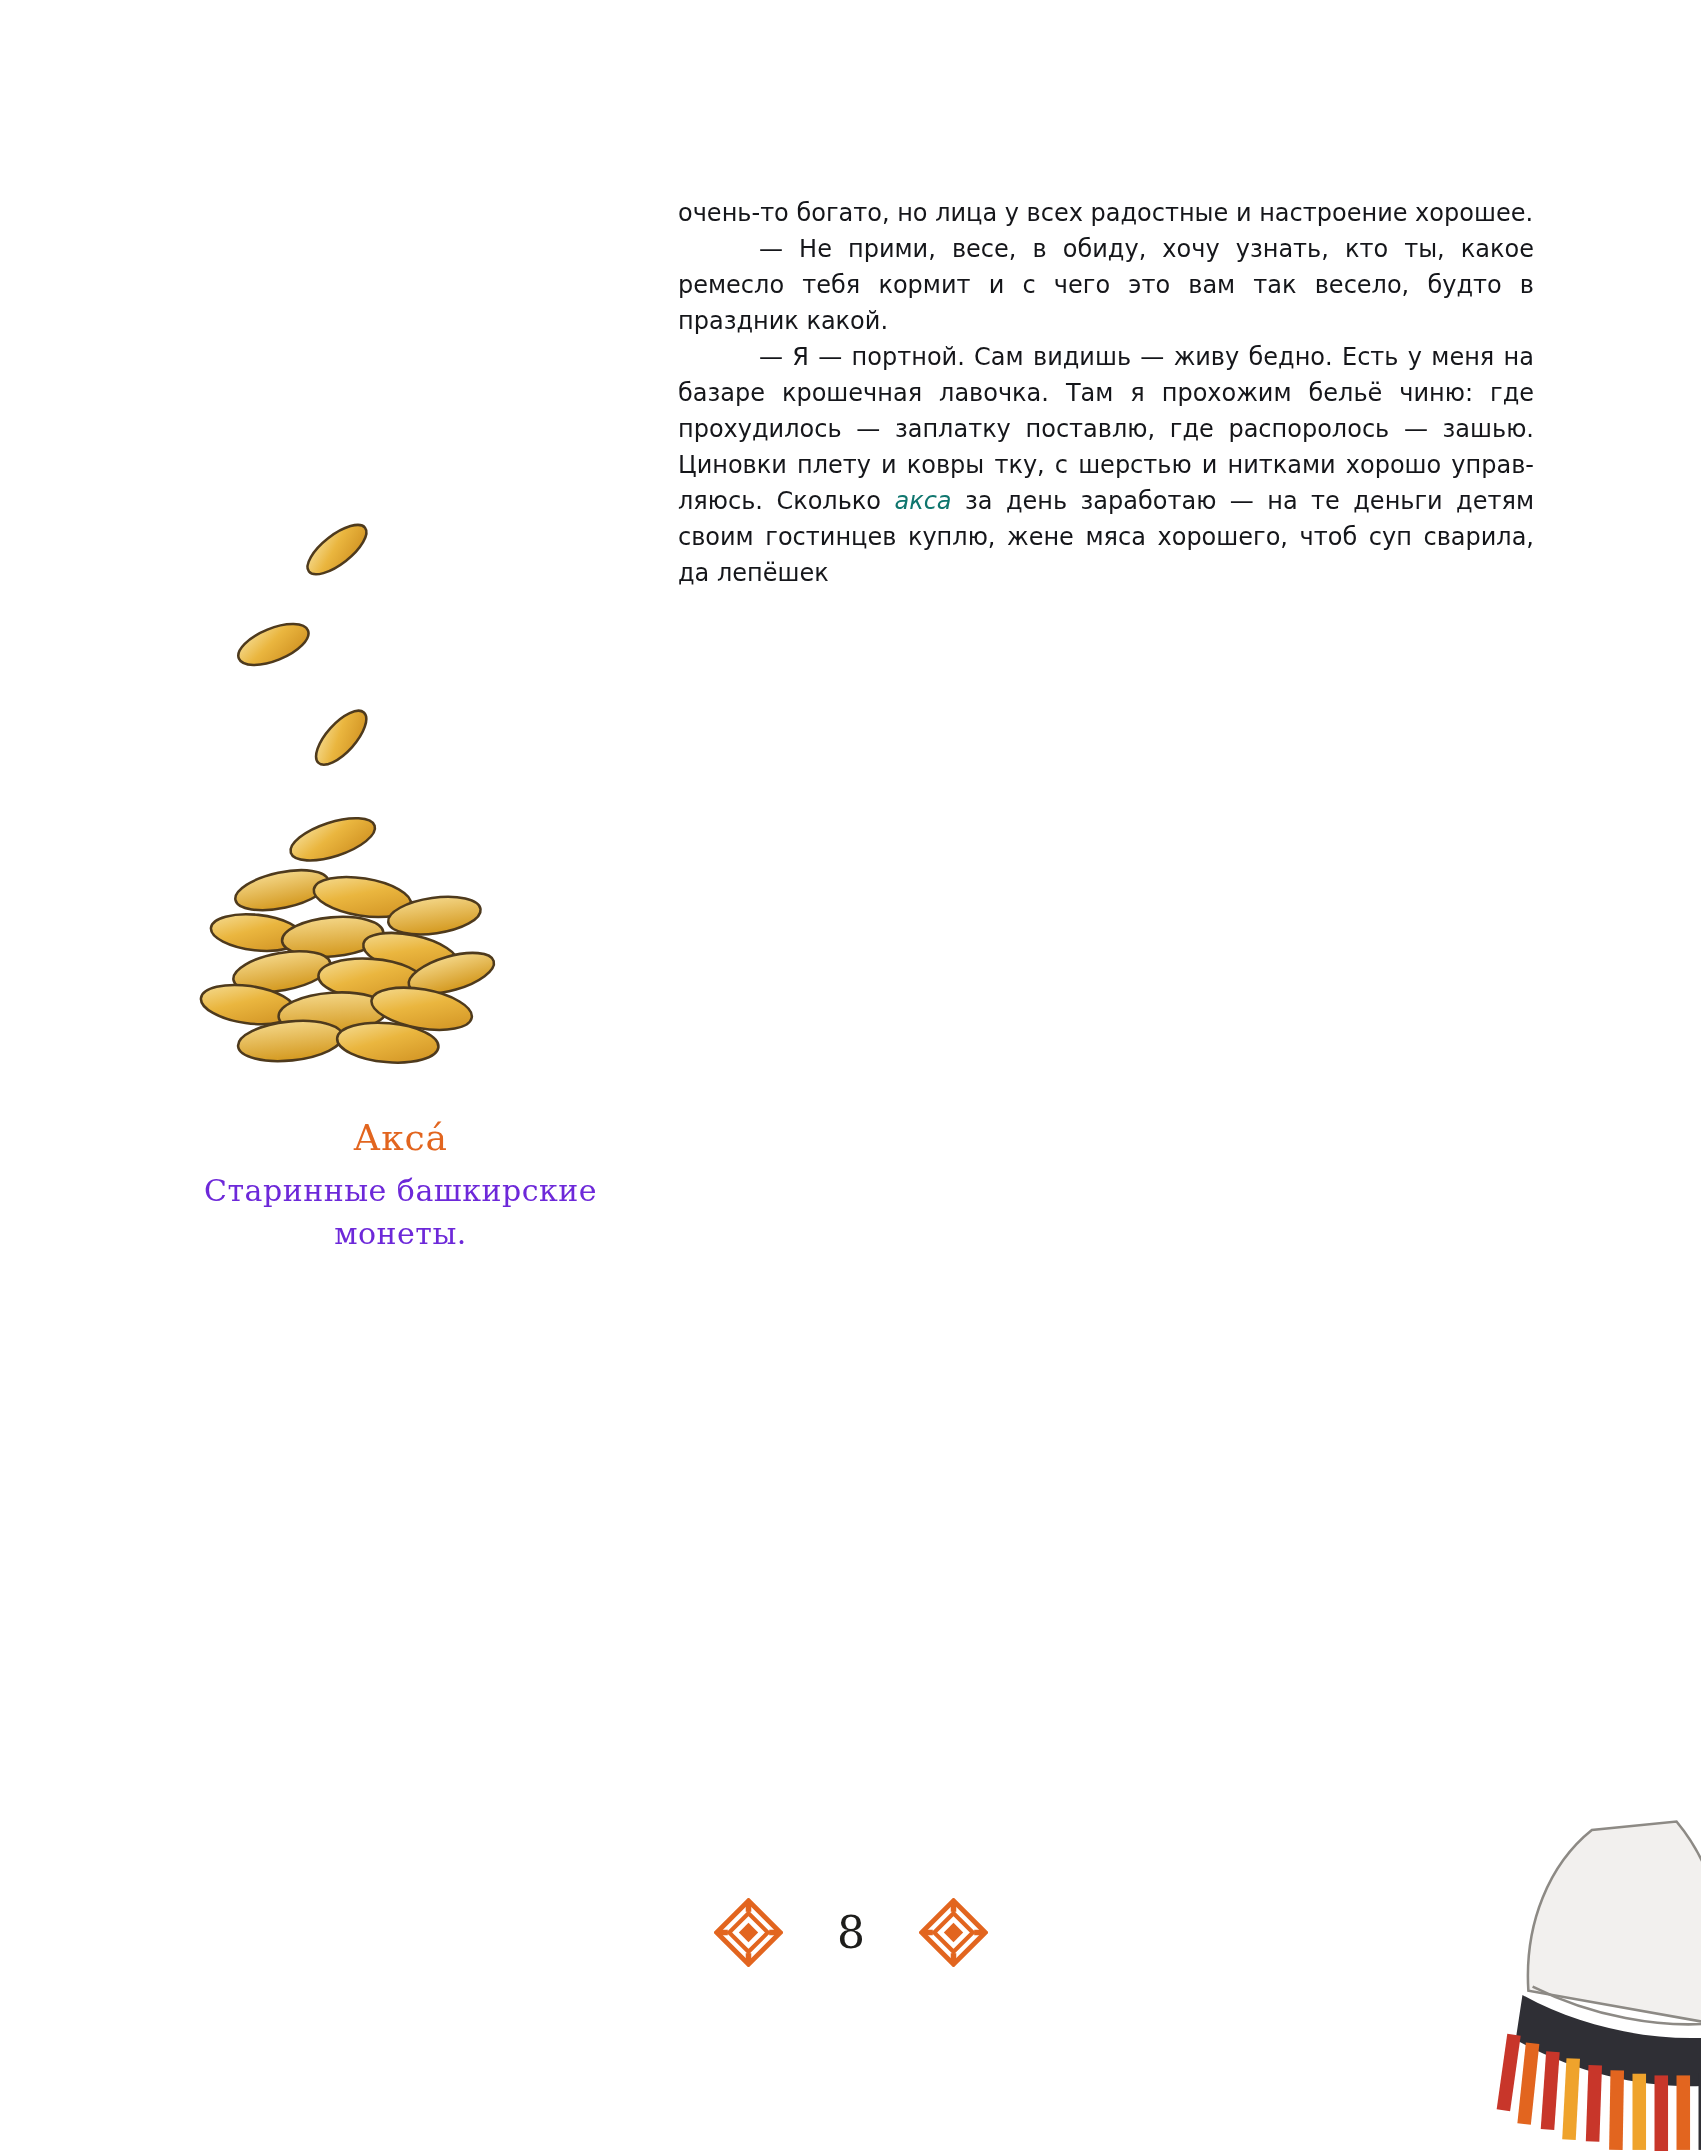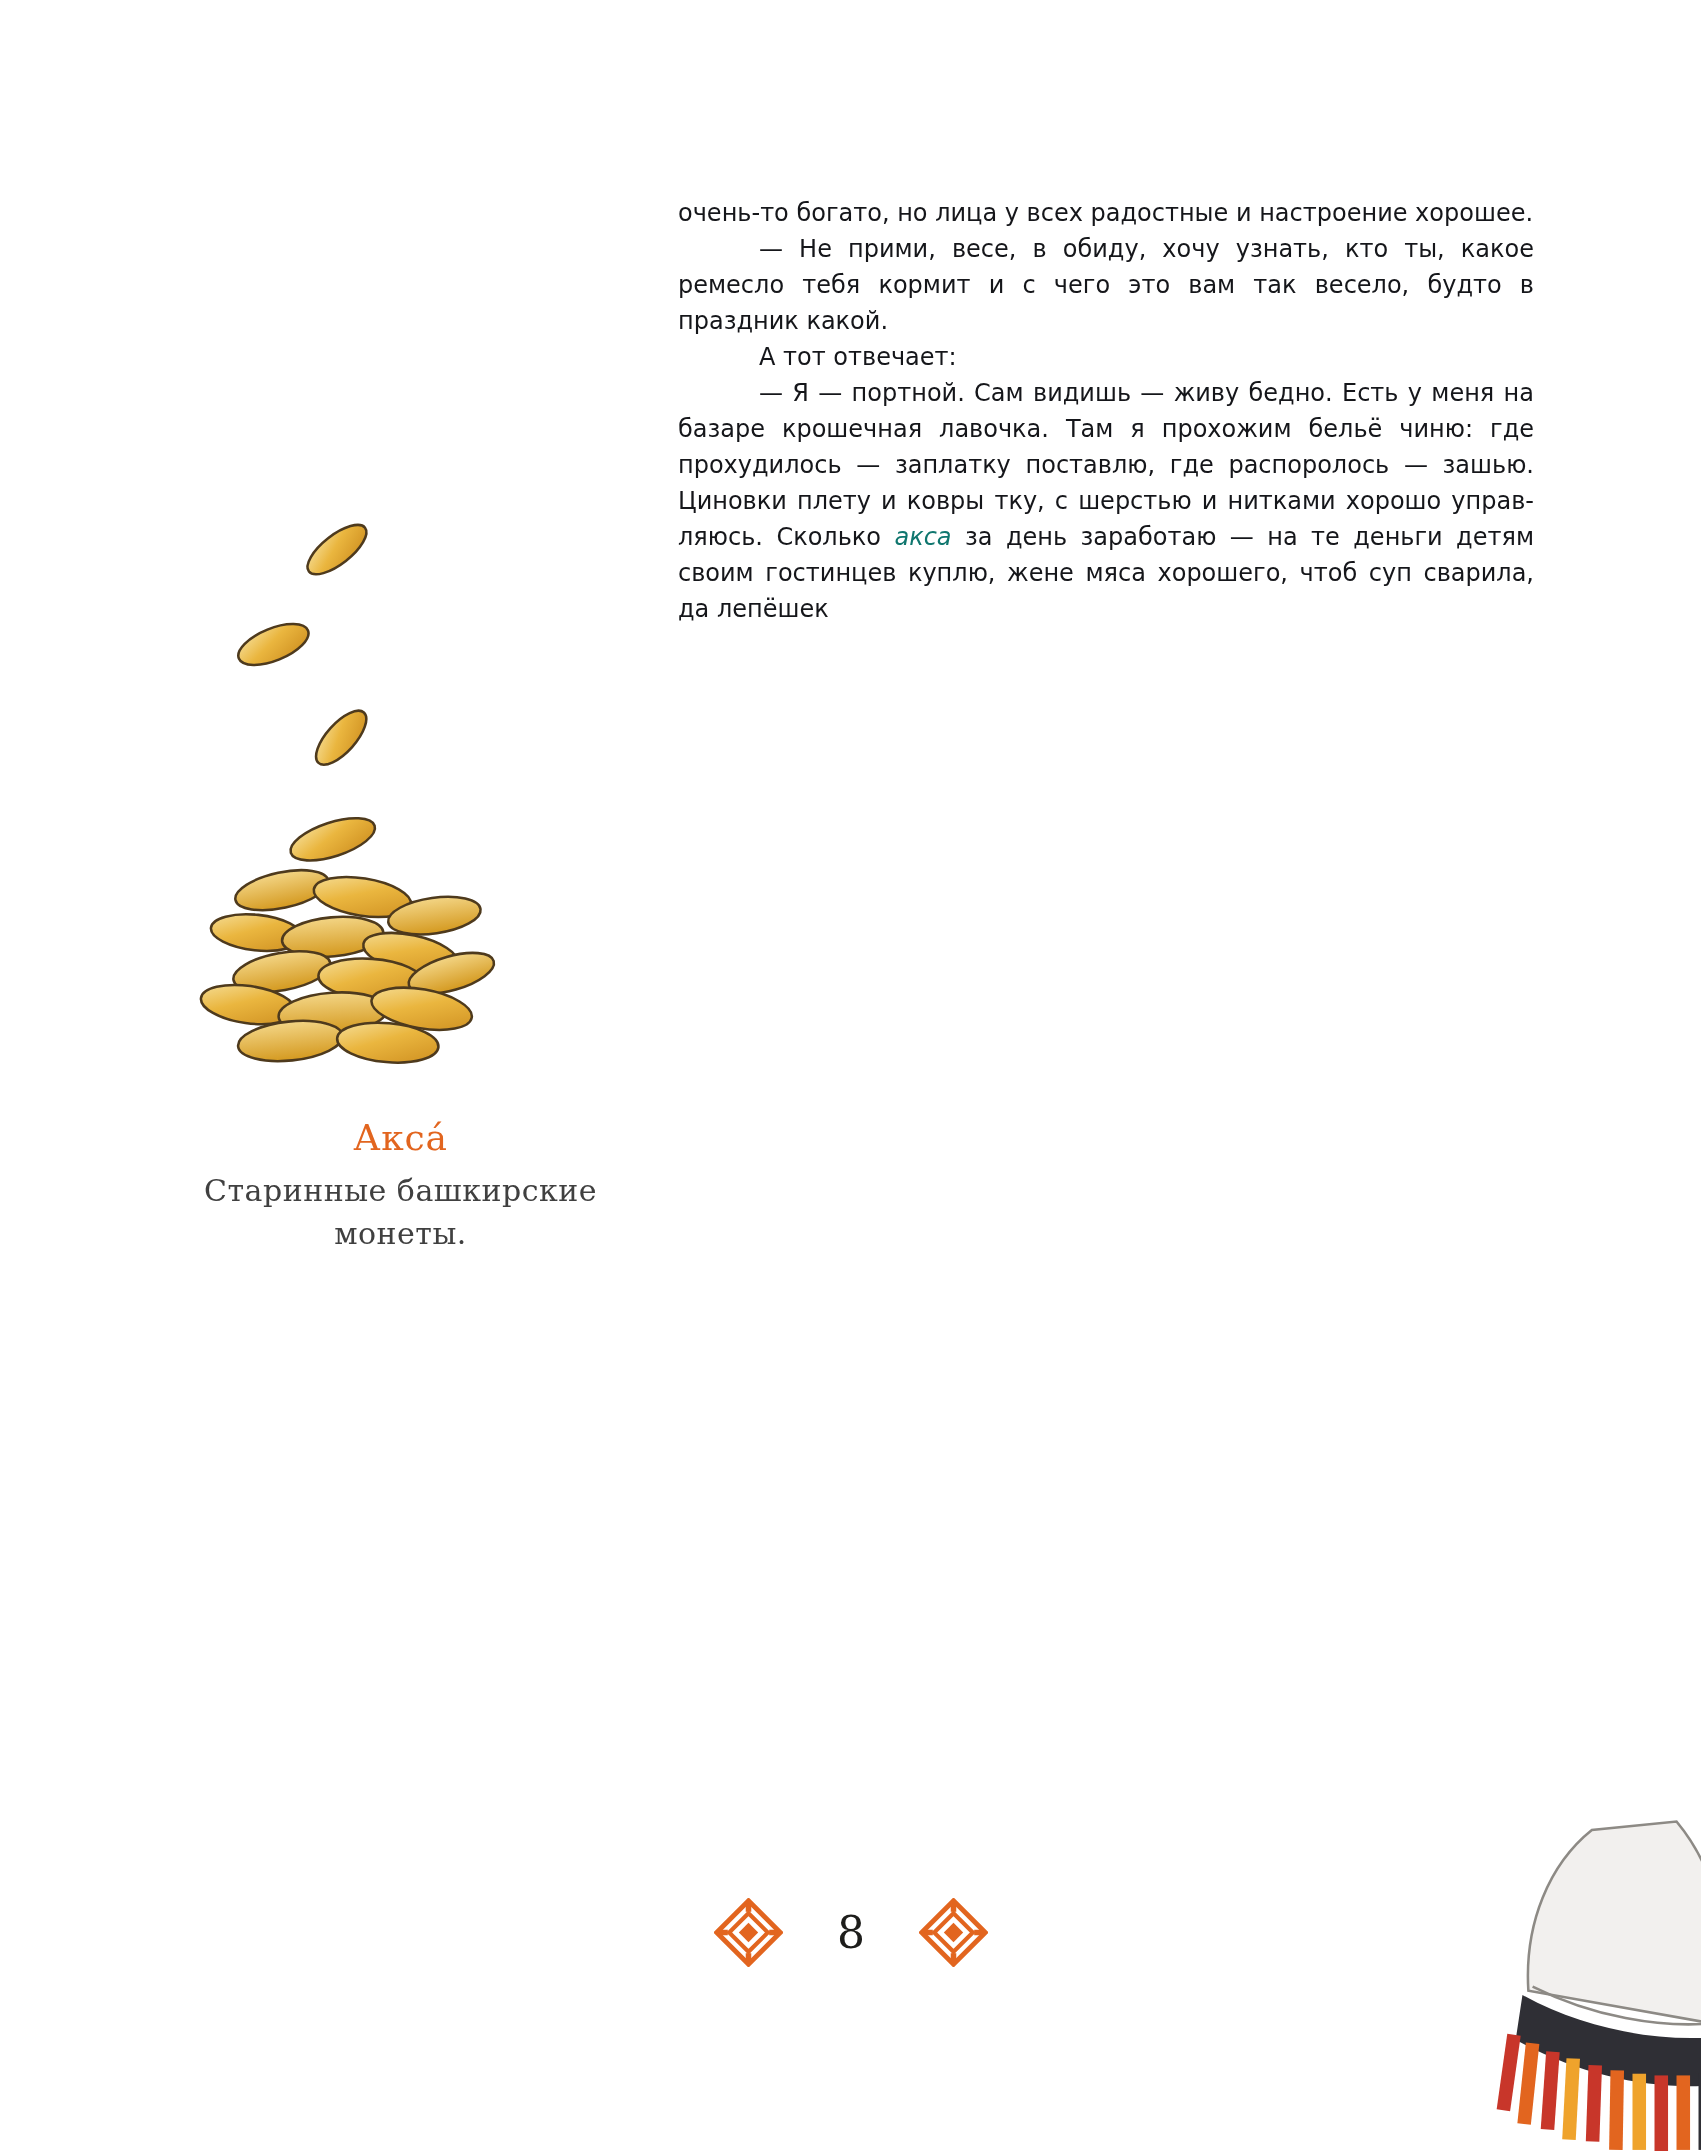--- a/index.html
+++ b/index.html
@@ -46,21 +46,21 @@
     font-family: "DejaVu Serif", serif;
     font-size: 36px;
     color: #e2651f;
     letter-spacing: 0.8px;
     margin-bottom: 12px;
   }
   .caption-body {
     font-family: "DejaVu Serif", serif;
     font-size: 30px;
     line-height: 1.42;
-    color: #404040;
+    color: #6d28d9;
     letter-spacing: 0.5px;
   }
 
   
   .text-col {
     position: absolute;
     left: 678px;
     top: 195px;
     width: 856px;
   }
@@ -164,21 +164,20 @@
 
     <div class="caption">
       <div class="caption-title">Акса́</div>
       <div class="caption-body">Старинные башкирские монеты.</div>
     </div>
   </div>
 
   <div class="text-col">
     <p>очень-то богато, но лица у всех ра­достные и настроение хорошее.</p>
     <p class="indent">— Не прими, весе, в обиду, хочу узнать, кто ты, какое ремесло тебя кормит и с чего это вам так весе­ло, будто в праздник какой.</p>
-    <p class="indent">А тот отвечает:</p>
     <p class="indent"><span>— Я — портной. Сам видишь — живу бедно. Есть у меня на базаре крошечная лавочка. Там я прохожим бельё чиню: где прохудилось — за­платку поставлю, где распоролось — зашью. Циновки плету и ковры тку, с шерстью и нитками хорошо управ­ляюсь. Сколько </span><span class="hl">акса</span><span> за день зара­ботаю — на те деньги детям своим гостинцев куплю, жене мяса хоро­шего, чтоб суп сварила, да лепёшек</span></p>
   </div>
 
   <div class="footer">
     <span class="ornament">
       <svg viewBox="0 0 100 100" width="69" height="69">
         <g fill="#e2651f">
           <path d="M50 4 L96 50 L50 96 L4 50 Z" fill="none" stroke="#e2651f" stroke-width="7"></path>
           <path d="M50 22 L78 50 L50 78 L22 50 Z" fill="none" stroke="#e2651f" stroke-width="6"></path>
           <path d="M50 36 L64 50 L50 64 L36 50 Z"></path>

